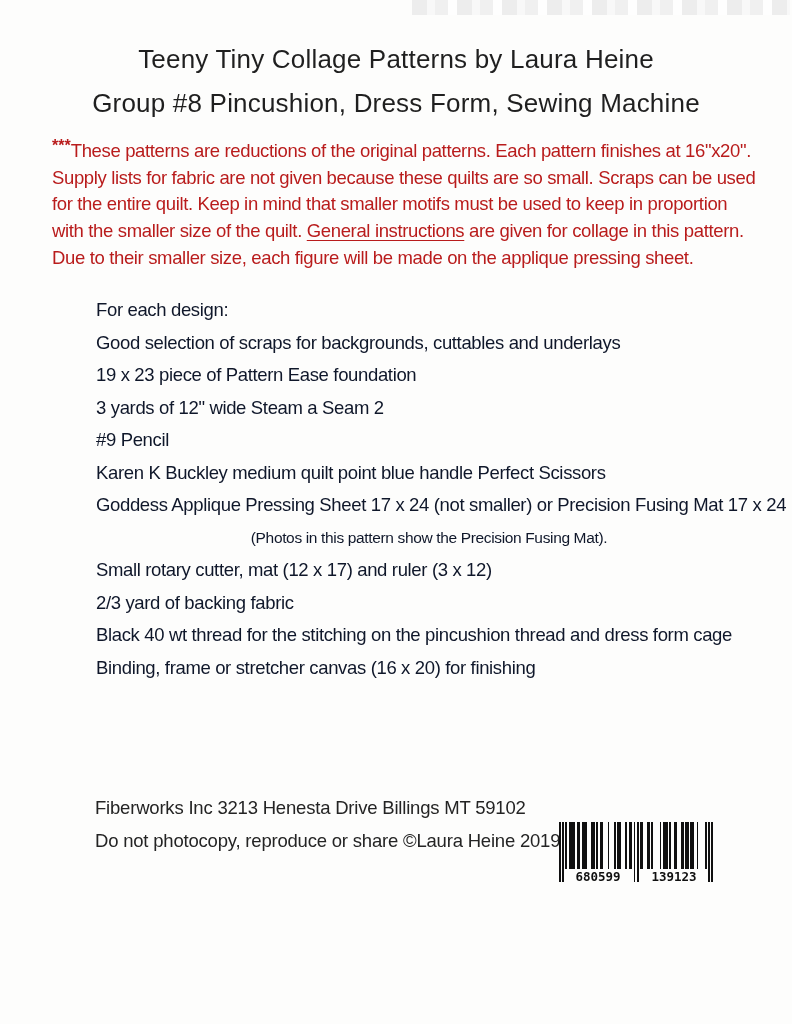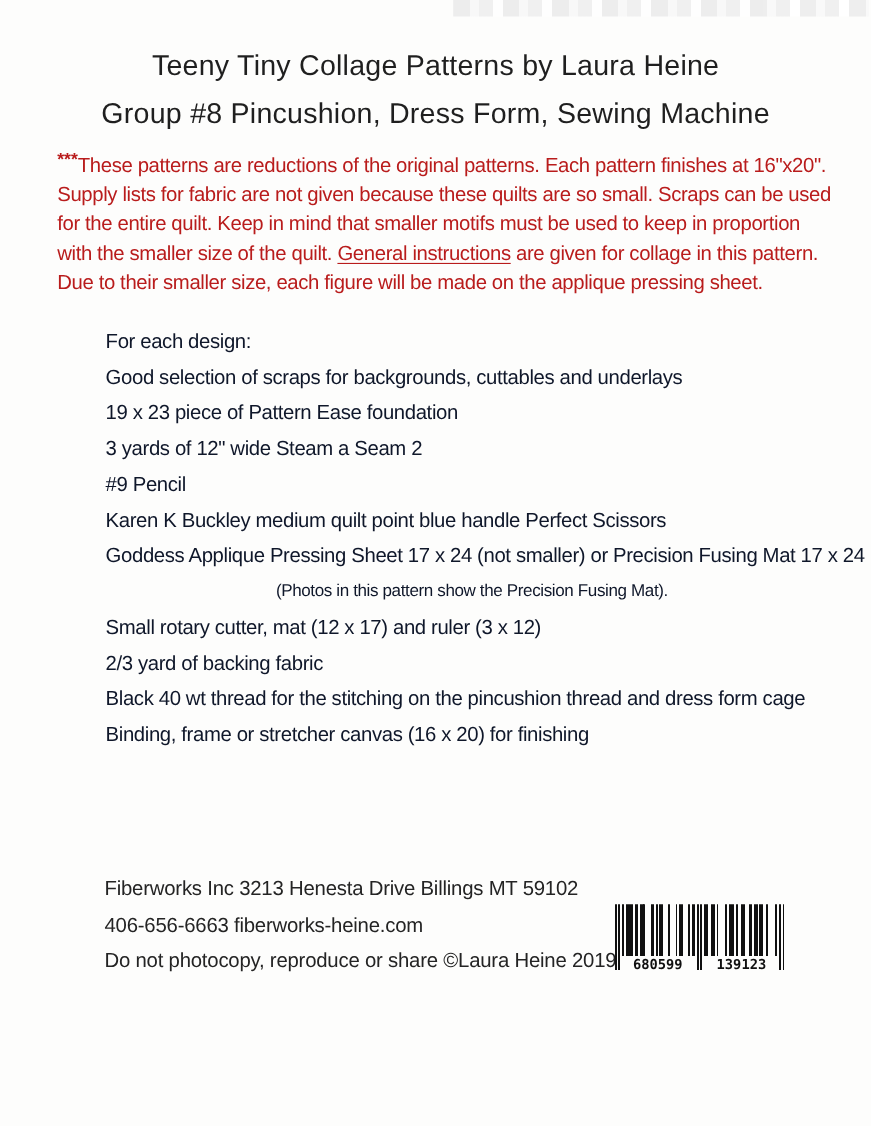--- a/index.html
+++ b/index.html
@@ -137,21 +137,20 @@
     <div class="supply">Goddess Applique Pressing Sheet 17 x 24 (not smaller) or Precision Fusing Mat 17 x 24</div>
     <div class="supply small">(Photos in this pattern show the Precision Fusing Mat).</div>
     <div class="supply">Small rotary cutter, mat (12 x 17) and ruler (3 x 12)</div>
     <div class="supply">2/3 yard of backing fabric</div>
     <div class="supply">Black 40 wt thread for the stitching on the pincushion thread and dress form cage</div>
     <div class="supply">Binding, frame or stretcher canvas (16 x 20) for finishing</div>
   </div>
 
   <div class="footer">
     <div class="footer-line">Fiberworks Inc 3213 Henesta Drive Billings MT 59102</div>
-    <div class="footer-line">406-656-6663 fiberworks-heine.com</div>
     <div class="footer-line">Do not photocopy, reproduce or share ©Laura Heine 2019</div>
   </div>
 
   <div class="barcode-wrap">
     <svg width="154" height="62" viewBox="0 0 154 62" shape-rendering="crispEdges">
       <g id="bars">
           <rect x="0.00" y="0" width="1.69" height="60"></rect>
           <rect x="3.24" y="0" width="1.69" height="60"></rect>
           <rect x="6.48" y="0" width="1.69" height="47"></rect>
           <rect x="9.73" y="0" width="1.69" height="47"></rect>

